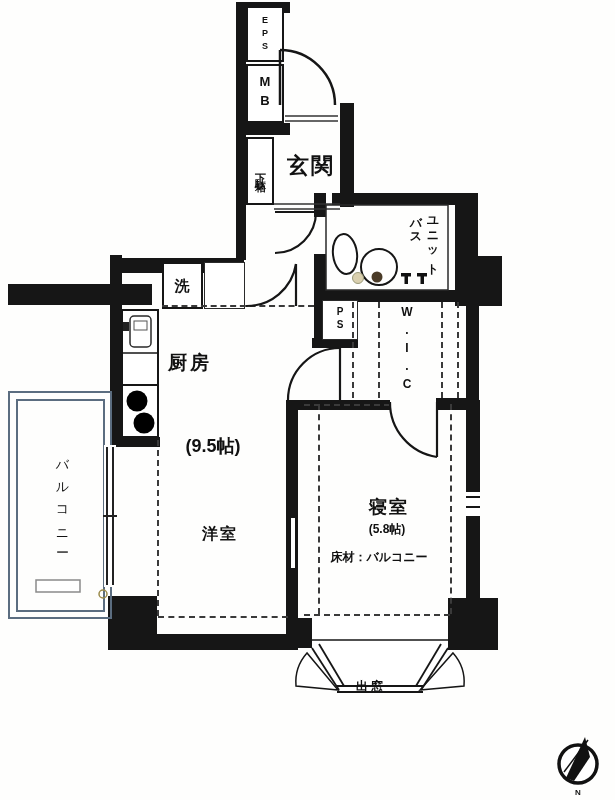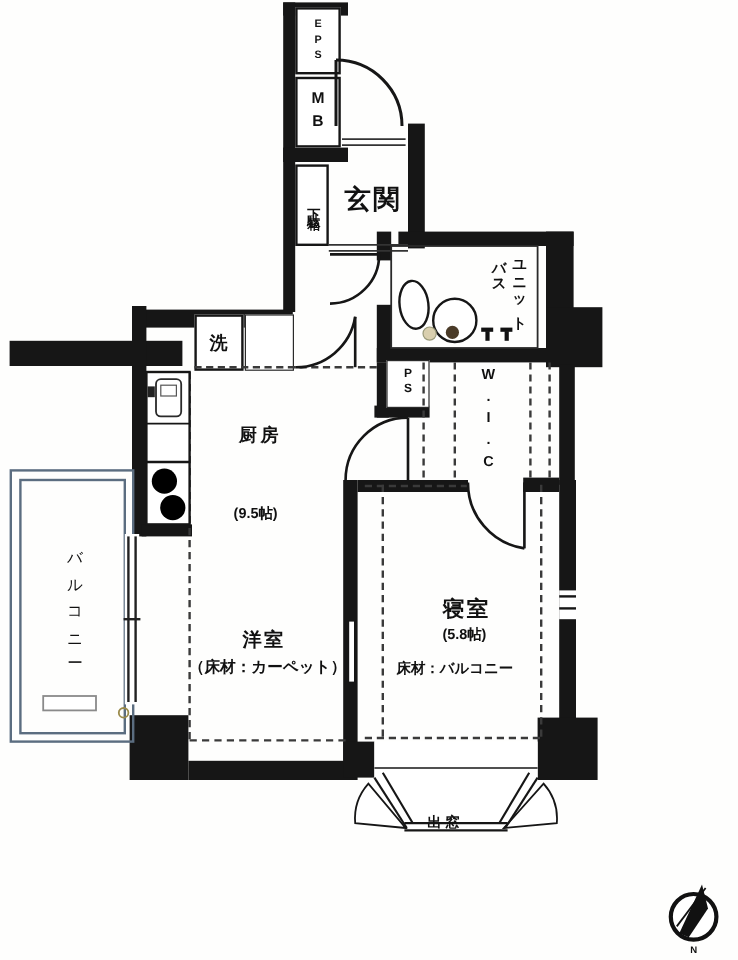--- a/index.html
+++ b/index.html
@@ -180,24 +180,23 @@
 
   <div class="lbl v" style="left:265px;top:34px;font-size:9px;letter-spacing:3px;">EPS</div>
   <div class="lbl v" style="left:265px;top:93px;font-size:13px;letter-spacing:4px;">MB</div>
   <div class="lbl" style="left:311px;top:166px;font-size:22px;letter-spacing:2px;">玄関</div>
   <div class="lbl v" style="left:260px;top:171px;font-size:11px;letter-spacing:4px;">下駄箱</div>
   <div class="lbl v" style="left:424px;top:240px;font-size:12px;letter-spacing:2px;line-height:17px;white-space:pre-line;">ユニット
 バス</div>
   <div class="lbl" style="left:182px;top:286px;font-size:15px;">洗</div>
   <div class="lbl v" style="left:340px;top:319px;font-size:10px;letter-spacing:2px;">PS</div>
   <div class="lbl v" style="left:407px;top:350px;font-size:12px;letter-spacing:4px;">W.I.C</div>
-  <div class="lbl" style="left:217px;top:363px;font-size:15px;letter-spacing:3px;">厨房</div>
-  <div class="lbl" style="left:213px;top:428px;font-size:12px;">(9.5帖)</div>
+  <div class="lbl" style="left:190px;top:363px;font-size:19px;letter-spacing:3px;">厨房</div>
+  <div class="lbl" style="left:213px;top:446px;font-size:18px;">(9.5帖)</div>
   <div class="lbl" style="left:220px;top:534px;font-size:16px;letter-spacing:2px;">洋室</div>
-  <div class="lbl" style="left:223px;top:556px;font-size:13px;">（床材：カーペット）</div>
   <div class="lbl" style="left:389px;top:507px;font-size:18px;letter-spacing:2px;">寝室</div>
   <div class="lbl" style="left:387px;top:529px;font-size:12px;">(5.8帖)</div>
   <div class="lbl" style="left:379px;top:557px;font-size:12px;">床材：バルコニー</div>
   <div class="lbl v" style="left:62px;top:502px;font-size:13px;letter-spacing:9px;font-weight:normal;">バルコニー</div>
   <div class="lbl" style="left:371px;top:656px;font-size:12px;letter-spacing:3px;margin-top:30px;">出窓</div>
   <div class="lbl" style="left:578px;top:792px;font-size:8px;">N</div>
 
 </div>
 
 </body></html>

